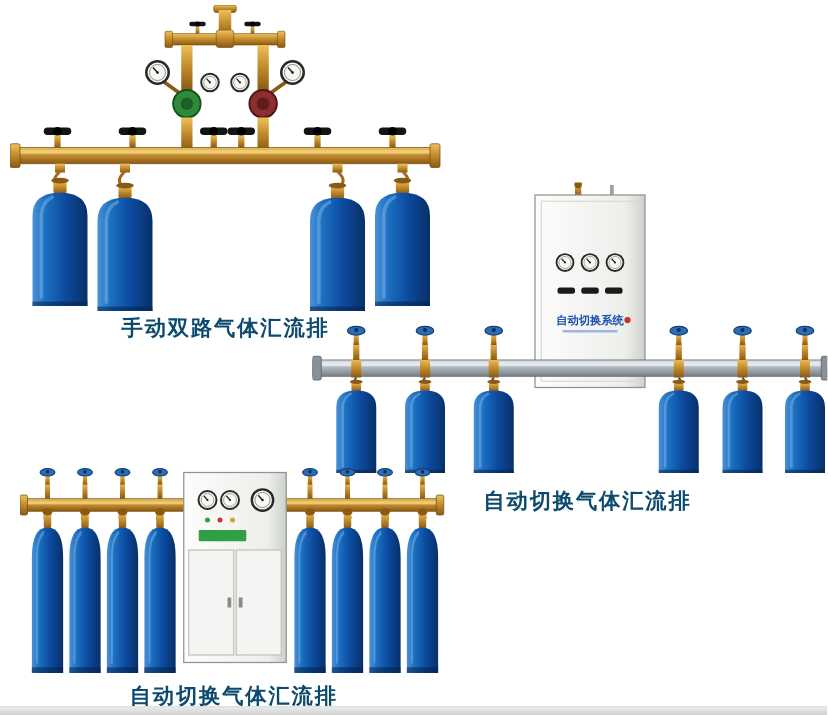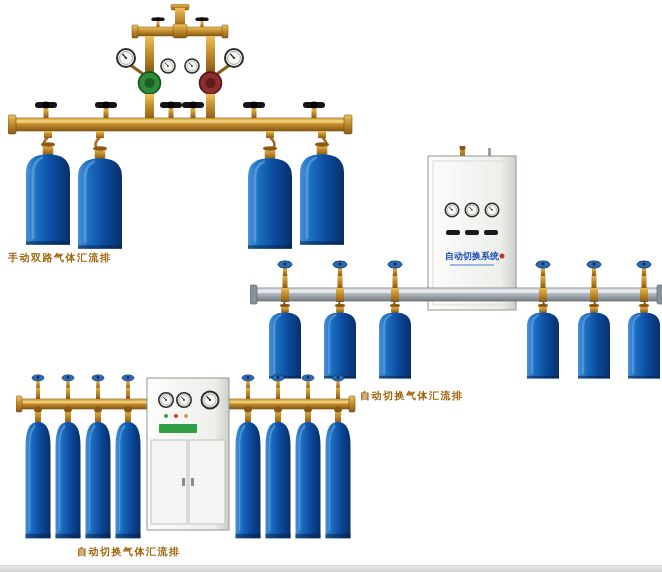--- a/index.html
+++ b/index.html
@@ -1,20 +1,20 @@
 <!DOCTYPE html>
 <html><head>
 <meta charset="utf-8">
 <style>
   html,body{margin:0;padding:0;background:#ffffff;}
   #canvas{position:relative;width:662px;height:572px;background:#ffffff;overflow:hidden;
           font-family:"Liberation Sans",sans-serif;}
   .scene{position:absolute;}
-  .caption{position:absolute;font-size:10px;font-weight:bold;
-           color:#a16207;letter-spacing:1.5px;font-family:"Liberation Sans",sans-serif;}
+  .caption{position:absolute;text-align:center;font-size:17px;font-weight:bold;
+           color:#0c4a6e;letter-spacing:1.5px;font-family:"Liberation Sans",sans-serif;}
   #bottom-strip{position:absolute;left:0;top:565px;width:662px;height:7px;
                 background:linear-gradient(#eaeaea,#cccccc);border-top:1px solid #d8d8d8;}
 </style>
 </head>
 <body>
 
 <div id="canvas">
 
   <svg width="0" height="0" style="position:absolute" aria-hidden="true">
     <defs>

